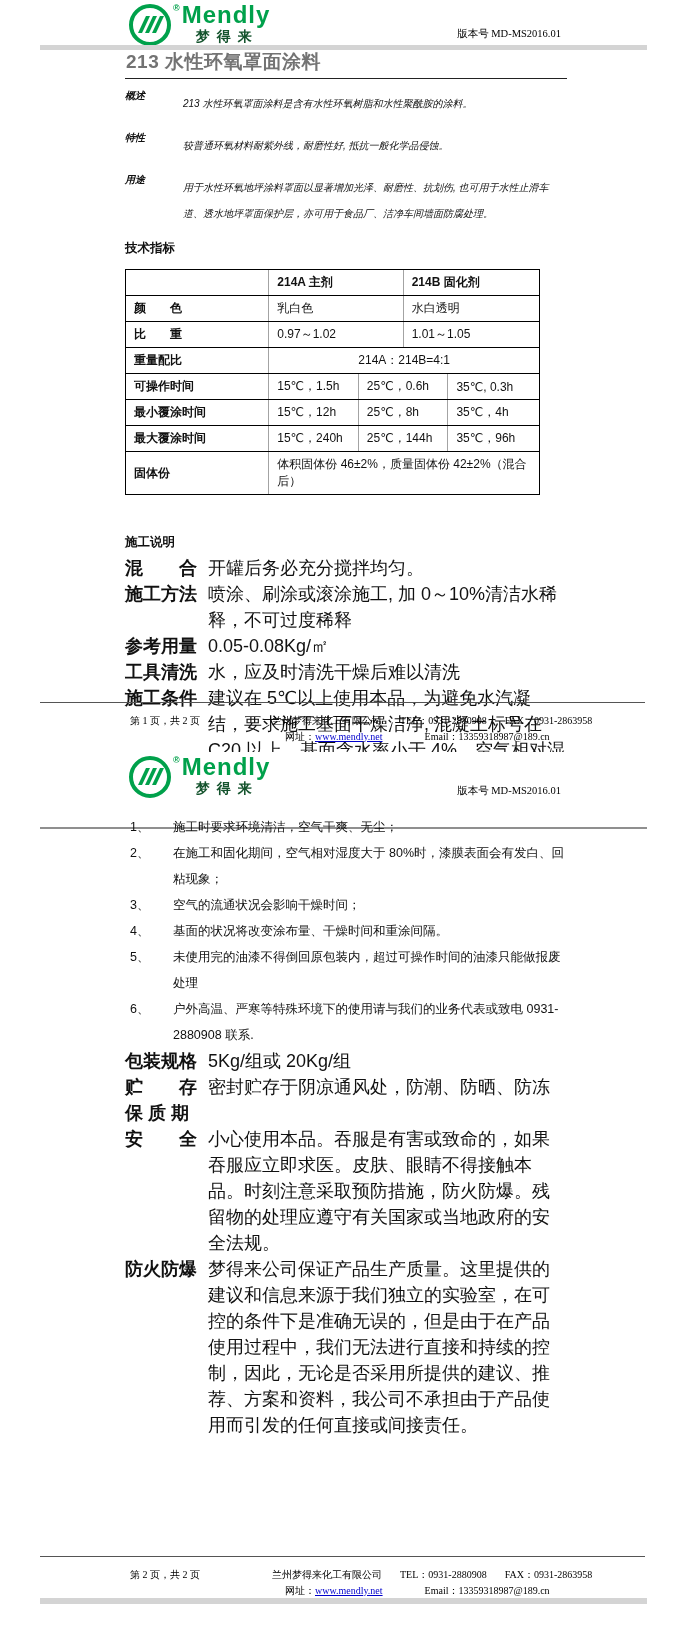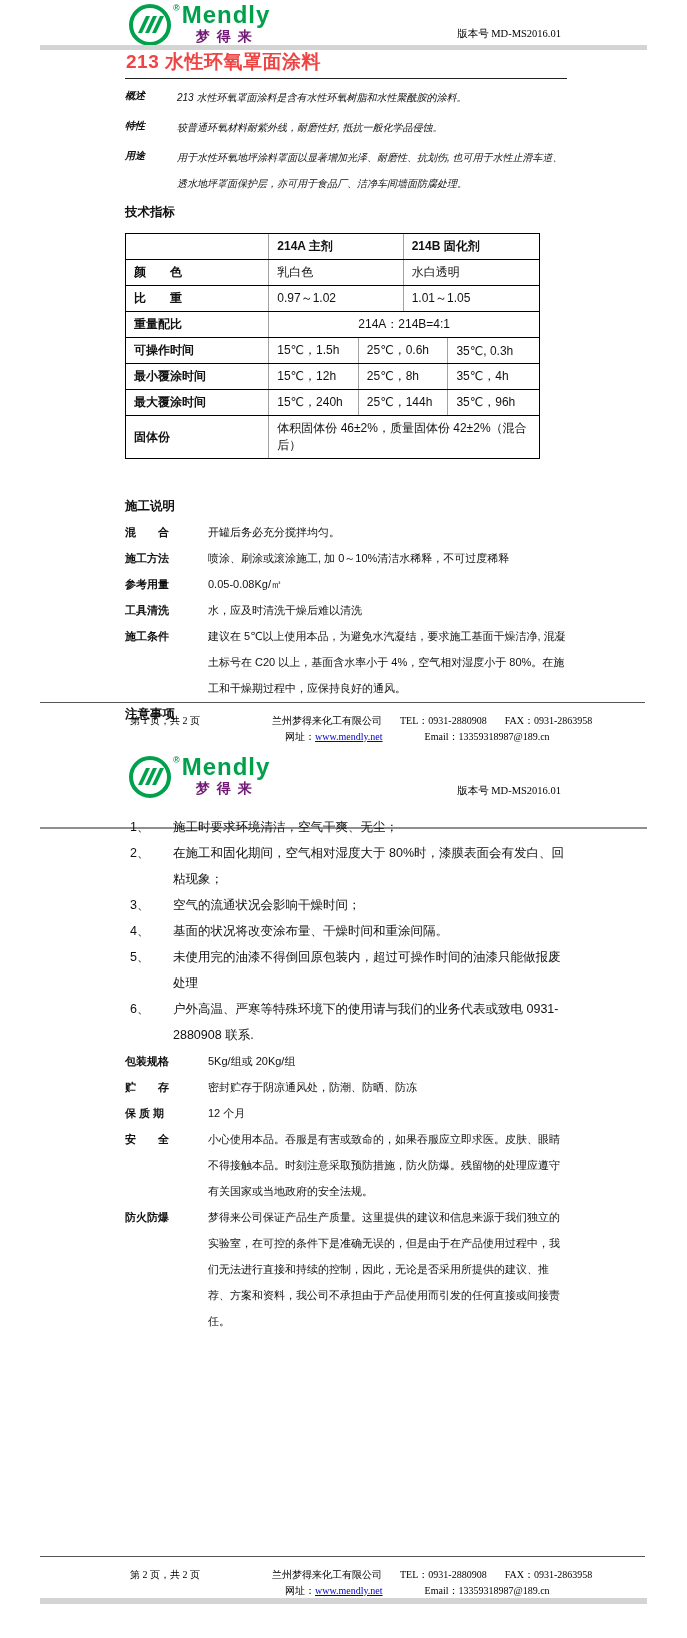--- a/index.html
+++ b/index.html
@@ -8,53 +8,53 @@
   #page1{height:752px;}
   #page2{height:886px;}
 
   
   .hdr{position:relative;height:48px;}
   .logo{position:absolute;left:128px;top:3px;display:flex;align-items:flex-start;}
   .logo-mark{width:44px;height:44px;flex:none;}
   .logo-reg{color:#00A14B;font-size:9px;font-weight:bold;margin:0 2px 0 1px;line-height:10px;}
   .logo-text{display:flex;flex-direction:column;line-height:1;}
   .logo-en{color:#00A14B;font-weight:bold;font-size:24px;letter-spacing:1px;}
-  .logo-cn{color:#701a75;font-weight:bold;font-size:14px;letter-spacing:7px;margin-top:2px;margin-left:14px;}
+  .logo-cn{color:#14532d;font-weight:bold;font-size:14px;letter-spacing:7px;margin-top:2px;margin-left:14px;}
   .version{position:absolute;right:126px;top:27px;font-family:"Liberation Serif","DejaVu Serif",serif;font-size:10.5px;color:#000;}
   .band-top{position:absolute;left:40px;right:40px;top:45px;height:5px;background:#d4d4d4;}
   .p2rule{position:absolute;left:40px;right:40px;top:75px;height:2px;background:#8f8f8f;}
   .band-bottom{position:absolute;left:40px;right:40px;top:846px;height:6px;background:#d4d4d4;}
 
   
   .main{margin:0 120px 0 125px;position:relative;}
   #page1 .main{padding-top:0;}
-  h1.doc-title{font-size:19px;font-weight:bold;margin:0;padding:1px 0 3px 1px;border-bottom:1px solid #222;letter-spacing:0.5px;color:#ef4444;}
+  h1.doc-title{font-size:19px;font-weight:bold;margin:0;padding:1px 0 3px 1px;border-bottom:1px solid #222;letter-spacing:0.5px;color:#737373;}
   .sec{display:flex;line-height:26px;font-size:10px;font-style:italic;}
   .sec .lbl{width:50px;flex:none;font-weight:bold;}
-  .sec p{margin:2px;flex:1;}
+  .sec p{margin:8px;flex:1;}
   .sec-first{margin-top:4px;}
   .h2{font-weight:bold;font-size:12.5px;line-height:26px;margin:0;}
 
   
   .spec{border:1px solid #000;width:415px;font-size:12px;margin-top:8px;box-sizing:border-box;}
   .trow{display:flex;border-top:1px solid #000;}
   .trow:first-child{border-top:none;}
   .tc{border-left:1px solid #a3a3a3;padding:4px 8px;box-sizing:border-box;display:flex;align-items:center;min-height:23px;}
   .tc:first-child{border-left:none;}
   .tl{width:143px;font-weight:bold;}
   .t2a{width:135px;}
   .t2b{width:137px;}
   .t3a{width:90px;}
   .t3b{width:90px;}
   .t3c{width:92px;}
   .tspan{width:272px;}
   .cen{justify-content:center;}
 
   
-  .crow{display:flex;line-height:26px;font-size:11px;}
+  .crow{display:flex;line-height:26px;font-size:18px;}
   .crow .lbl{width:83px;flex:none;font-weight:bold;}
   .crow p{margin:0;flex:1;}
   .mt-cons{margin-top:34px;}
 
   
   .note{display:flex;line-height:26px;font-size:12.5px;}
   .note .num{width:48px;flex:none;padding-left:5px;box-sizing:border-box;}
   .note p{margin:0;flex:1;}
 
   
@@ -242,21 +242,20 @@
     <div class="crow">
       <span class="lbl">包装规格</span>
       <p>5Kg/组或 20Kg/组</p>
     </div>
     <div class="crow">
       <span class="lbl">贮　　存</span>
       <p>密封贮存于阴凉通风处，防潮、防晒、防冻</p>
     </div>
     <div class="crow">
       <span class="lbl">保 质 期</span>
-      <p>12 个月</p>
     </div>
     <div class="crow">
       <span class="lbl">安　　全</span>
       <p>小心使用本品。吞服是有害或致命的，如果吞服应立即求医。皮肤、眼睛不得接触本品。时刻注意采取预防措施，防火防爆。残留物的处理应遵守有关国家或当地政府的安全法规。</p>
     </div>
     <div class="crow">
       <span class="lbl">防火防爆</span>
       <p>梦得来公司保证产品生产质量。这里提供的建议和信息来源于我们独立的实验室，在可控的条件下是准确无误的，但是由于在产品使用过程中，我们无法进行直接和持续的控制，因此，无论是否采用所提供的建议、推荐、方案和资料，我公司不承担由于产品使用而引发的任何直接或间接责任。</p>
     </div>
   </div>

